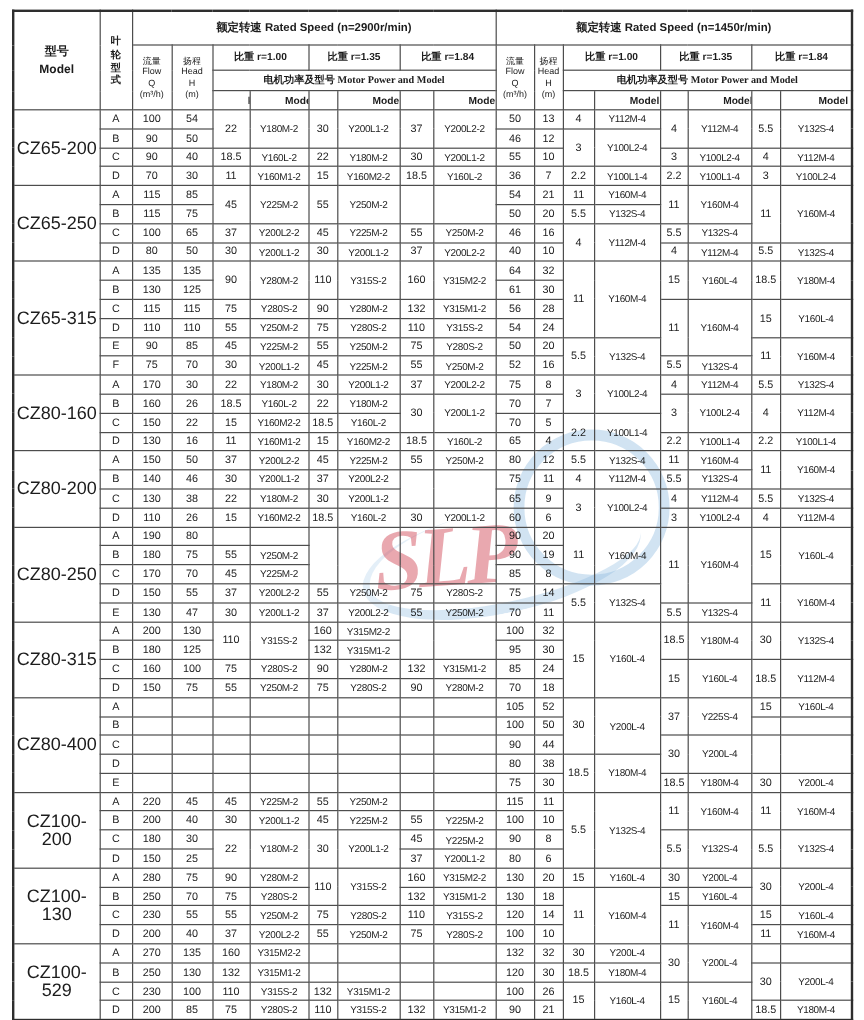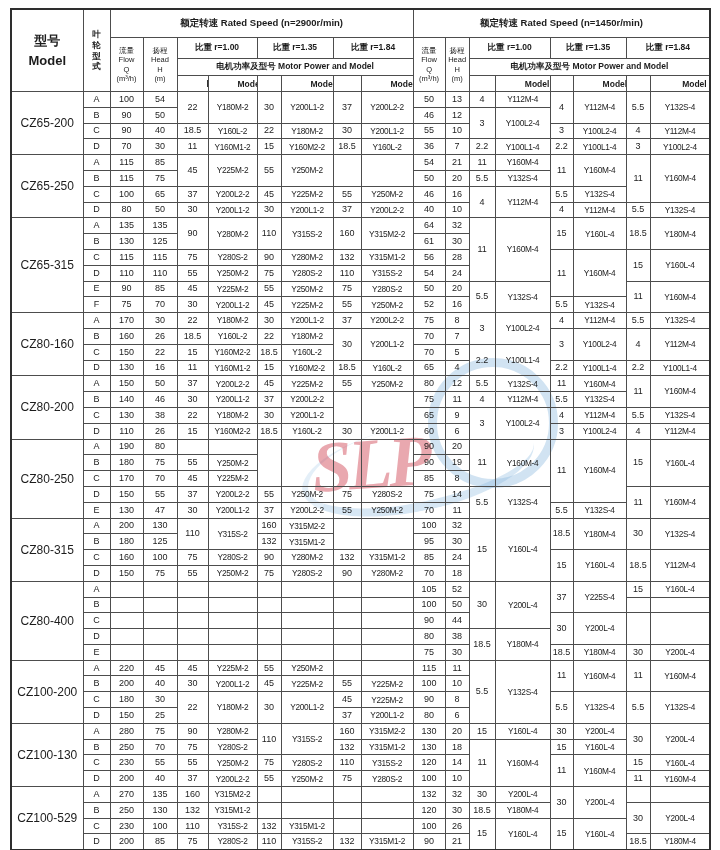--- a/index.html
+++ b/index.html
@@ -11,29 +11,29 @@
   .wm-swoosh{left:300px;top:424px;width:230px;height:78px;border-bottom:9px solid rgba(150,193,226,.38);border-left:6px solid rgba(150,193,226,.25);border-radius:50%;transform:rotate(-12deg);}
   .wm-text{left:312px;top:428px;font-family:"Liberation Serif",serif;font-style:italic;font-weight:bold;
            font-size:72px;line-height:1;color:rgba(206,62,78,.45);letter-spacing:-4px;transform:rotate(-4deg);}
   
   table{position:absolute;left:10px;top:8px;z-index:1;width:699px;border-collapse:collapse;table-layout:fixed;
         border:2px solid #2e2e2e;}
   th,td{border:1px solid #4d4d4d;padding:0;text-align:center;vertical-align:middle;overflow:hidden;}
   thead th{font-weight:bold;background:transparent;}
   .h-speed{font-size:9.5px;height:27px;}
   .h-sg{font-size:8.5px;height:20px;}
-  .h-motor{font-size:8.5px;height:16px;}
+  .h-motor{font-size:8.5px;height:16px;font-family:Liberation Serif, serif;}
   .h-kwmod{font-size:8.5px;height:15px;font-weight:bold;padding-left:29px;}
-  .h-model{font-size:13px;line-height:1.5;margin-top:24px;}
+  .h-model{font-size:10px;line-height:1.5;margin-top:24px;}
   .h-imp{font-size:8.5px;line-height:1.25;}
   .h-stack{font-size:7.5px;line-height:1.22;font-weight:normal;}
   tbody tr{height:15.8px;}
   tbody td{font-size:9px;line-height:1;}
   td.m{font-size:8.3px;letter-spacing:-0.3px;}
-  td.model{font-size:12px;}
+  td.model{font-size:15px;}
   td.imp{font-size:9px;}
   tr.grp td{border-top:1.5px solid #2a2a2a;}
 </style>
 </head>
 <body>
 
 <div class="wm wm-swoosh"></div>
 <div class="wm wm-ring"></div>
 <div class="wm wm-text">SLP</div>
 

